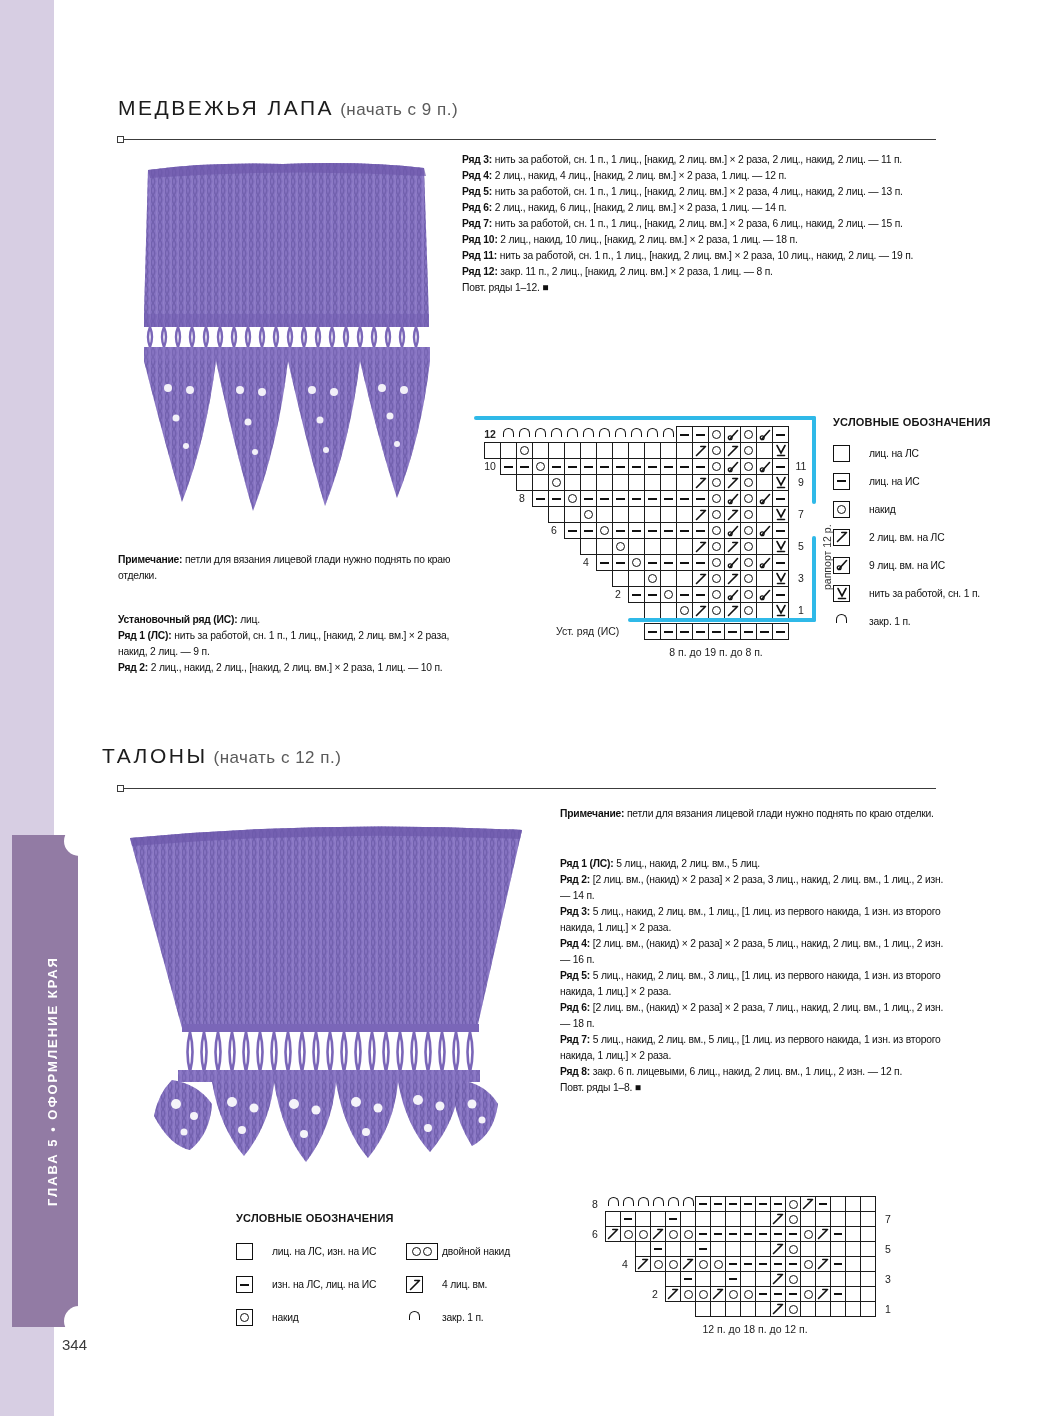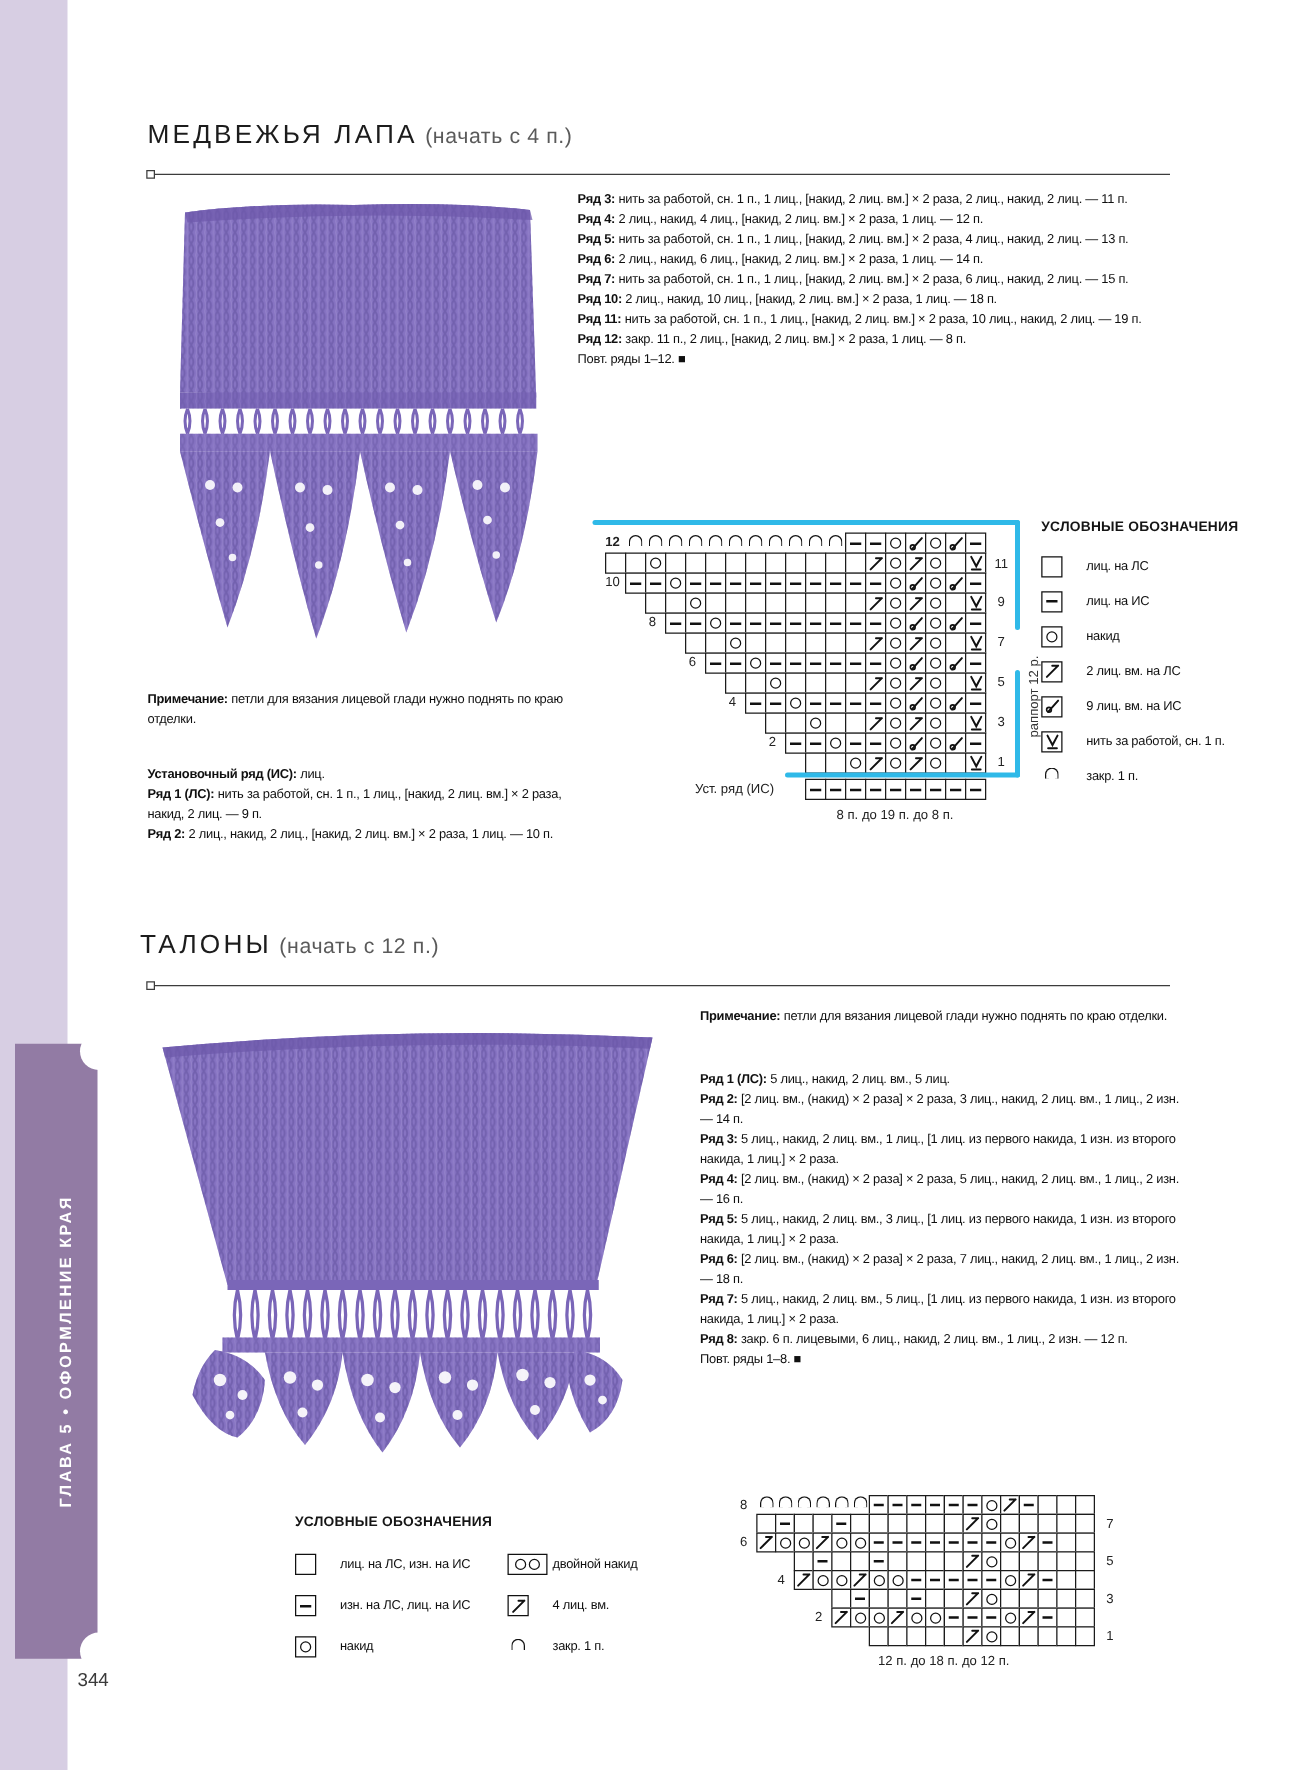--- a/index.html
+++ b/index.html
@@ -71,21 +71,21 @@
 
 <div id="strip" class="abs"></div>
 <div id="chapter-tab" class="abs">
   <div class="notch" style="left:52px;top:-9px;"></div>
   <div class="notch" style="left:52px;top:471px;"></div>
   <div id="tab-text">ГЛАВА 5 • ОФОРМЛЕНИЕ КРАЯ</div>
 </div>
 <div id="page-number" class="abs">344</div>
 
 <div class="abs sec-title" style="left:118px;top:96px;">
-  <span>МЕДВЕЖЬЯ ЛАПА</span><span class="sub">(начать с 4 п.)</span>
+  <span>МЕДВЕЖЬЯ ЛАПА</span><span class="sub">(начать с 9 п.)</span>
 </div>
 <div class="abs rule" style="left:118px;top:139px;width:818px;"></div>
 
 <div class="abs" style="left:118px;top:150px;width:335px;height:392px;">
 <svg width="335" height="392" viewBox="0 0 335 392">
   <defs>
     <pattern id="knit1" width="7" height="9" patternUnits="userSpaceOnUse">
       <path d="M0 0 Q3.5 4.5 0 9 M7 0 Q3.5 4.5 7 9" stroke="#63519e" stroke-width="1.5" fill="none" opacity="0.55"></path>
       <path d="M3.5 0 Q5.5 4.5 3.5 9" stroke="#a08fd2" stroke-width="1" fill="none" opacity="0.5"></path>
     </pattern>
@@ -259,21 +259,21 @@
     </div>
     <div class="cell" style="left: 290px; top: 32px; width: 17px; height: 17px;">
       <i class="ring"></i>
     </div>
     <div class="cell" style="left: 306px; top: 32px; width: 17px; height: 17px;"></div>
     <div class="cell" style="left: 322px; top: 32px; width: 17px; height: 17px;">
       <svg width="12" height="13" viewBox="0 0 12 13">
         <path d="M2 1.5 L6 9 L10 1.5 M2.5 11.5 L9.5 11.5" stroke="#111" stroke-width="1.6" fill="none" stroke-linecap="round"></path>
       </svg>
     </div>
-    <div class="cnum" style="left: 344px; top: 35px;">11</div>
+    <div class="cnum" style="left: 344px; top: 50px;">11</div>
     <div class="cell" style="left: 50px; top: 48px; width: 17px; height: 17px;">
       <i class="dash"></i>
     </div>
     <div class="cell" style="left: 66px; top: 48px; width: 17px; height: 17px;">
       <i class="dash"></i>
     </div>
     <div class="cell" style="left: 82px; top: 48px; width: 17px; height: 17px;">
       <i class="ring"></i>
     </div>
     <div class="cell" style="left: 98px; top: 48px; width: 17px; height: 17px;">
@@ -775,21 +775,21 @@
 
 <div class="abs txt note" style="left:118px;top:552px;width:345px;">
   <b>Примечание:</b><span> петли для вязания лицевой глади нужно поднять по краю отделки.</span>
 </div>
 <div class="abs txt" style="left:118px;top:612px;width:348px;" id="s1-setup">
     <div class="iline"><b>Установочный ряд (ИС):</b> лиц.</div>
     <div class="iline"><b>Ряд 1 (ЛС):</b> нить за работой, сн. 1 п., 1 лиц., [накид, 2 лиц. вм.] × 2 раза, накид, 2 лиц. — 9 п.</div>
     <div class="iline"><b>Ряд 2:</b> 2 лиц., накид, 2 лиц., [накид, 2 лиц. вм.] × 2 раза, 1 лиц. — 10 п.</div>
   </div>
 
-<div class="abs sec-title" style="left:112px;top:744px;">
+<div class="abs sec-title" style="left:102px;top:744px;">
   <span>ТАЛОНЫ</span><span class="sub">(начать с 12 п.)</span>
 </div>
 <div class="abs rule" style="left:118px;top:788px;width:818px;"></div>
 
 <div class="abs" style="left:114px;top:794px;width:425px;height:392px;">
 <svg width="425" height="392" viewBox="0 0 425 392">
 
   <path d="M16 44 Q210 26 408 36 L364 230 Q212 240 68 234 Z" fill="#8673c2"></path>
   <path d="M16 44 Q210 26 408 36 L364 230 Q212 240 68 234 Z" fill="url(#knit1)"></path>
   <path d="M16 44 Q210 26 408 36 L406 45 Q210 36 18 52 Z" fill="#6d59ab" opacity="0.75"></path>

